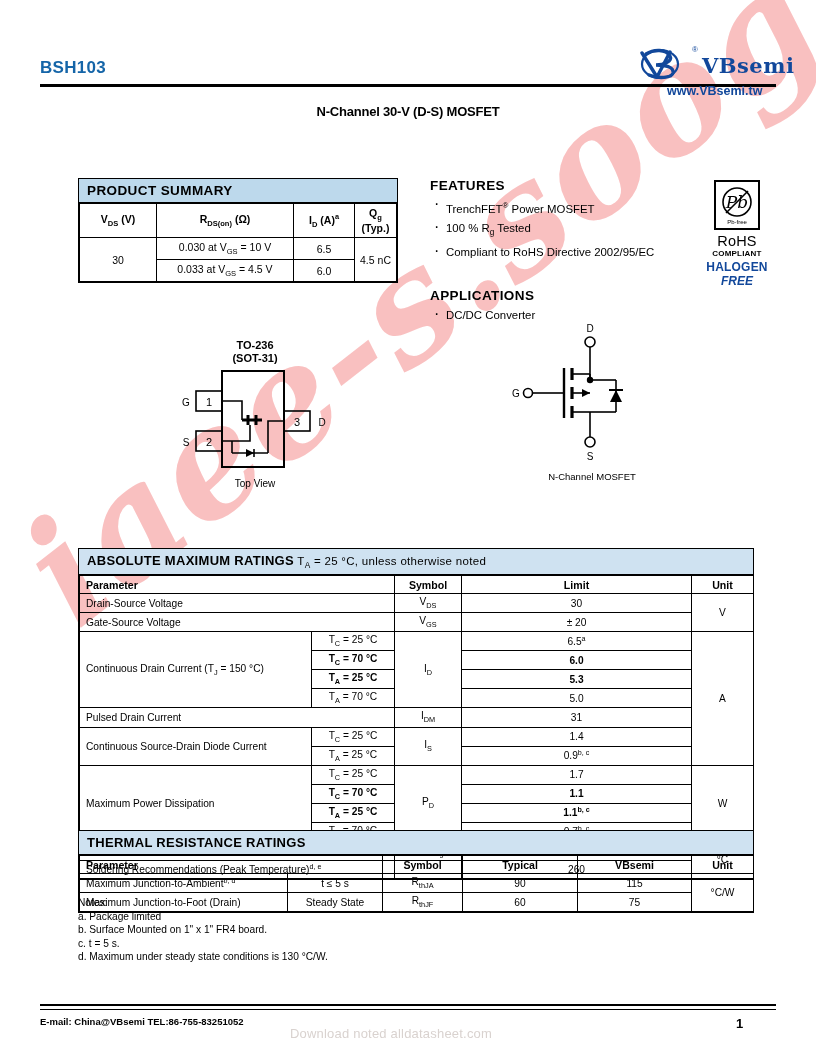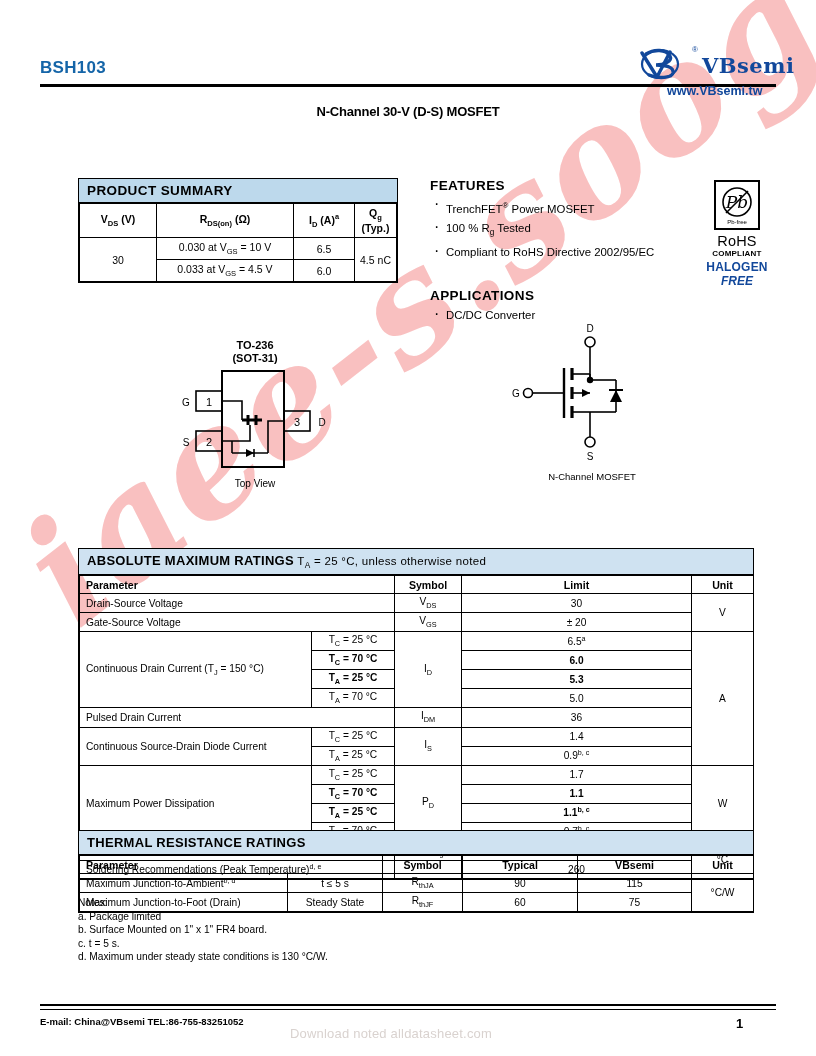--- a/index.html
+++ b/index.html
@@ -318,21 +318,21 @@
           <td class="thin">5.3</td>
         </tr>
         <tr>
           <td class="thint">T<sub>A</sub> = 70 °C</td>
           <td class="thint">5.0</td>
         </tr>
 
         <tr>
           <td class="l" colspan="2">Pulsed Drain Current</td>
           <td>I<sub>DM</sub></td>
-          <td>36</td>
+          <td>31</td>
         </tr>
 
         <tr>
           <td class="l" rowspan="2">Continuous Source-Drain Diode Current</td>
           <td class="thinb">T<sub>C</sub> = 25 °C</td>
           <td rowspan="2">I<sub>S</sub></td>
           <td class="thinb">1.4</td>
         </tr>
         <tr>
           <td class="thint">T<sub>A</sub> = 25 °C</td>

